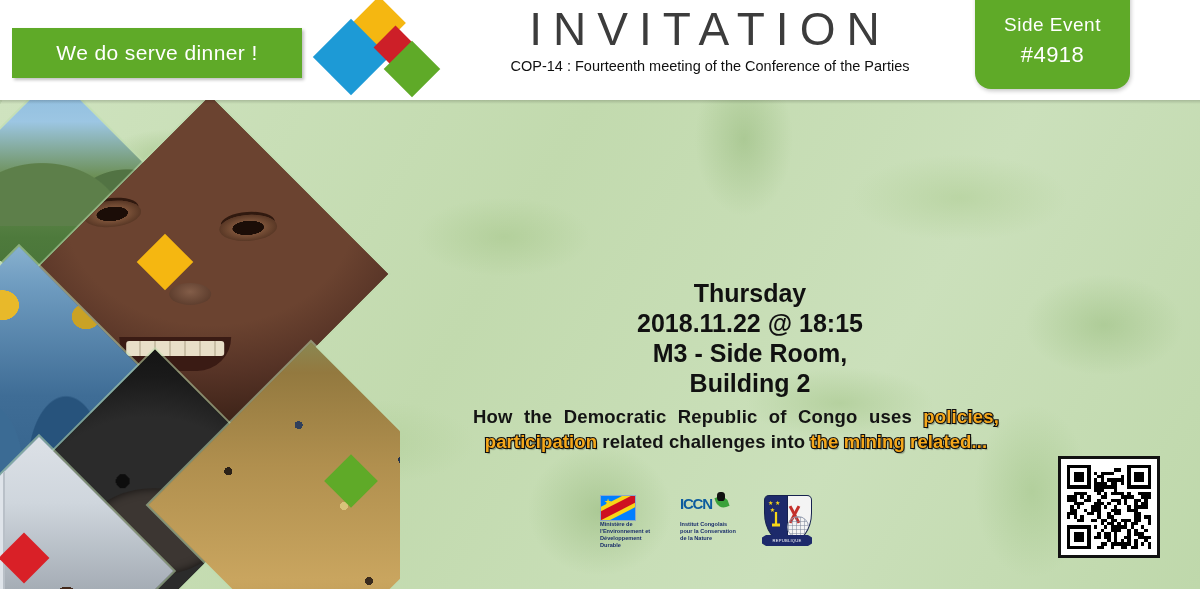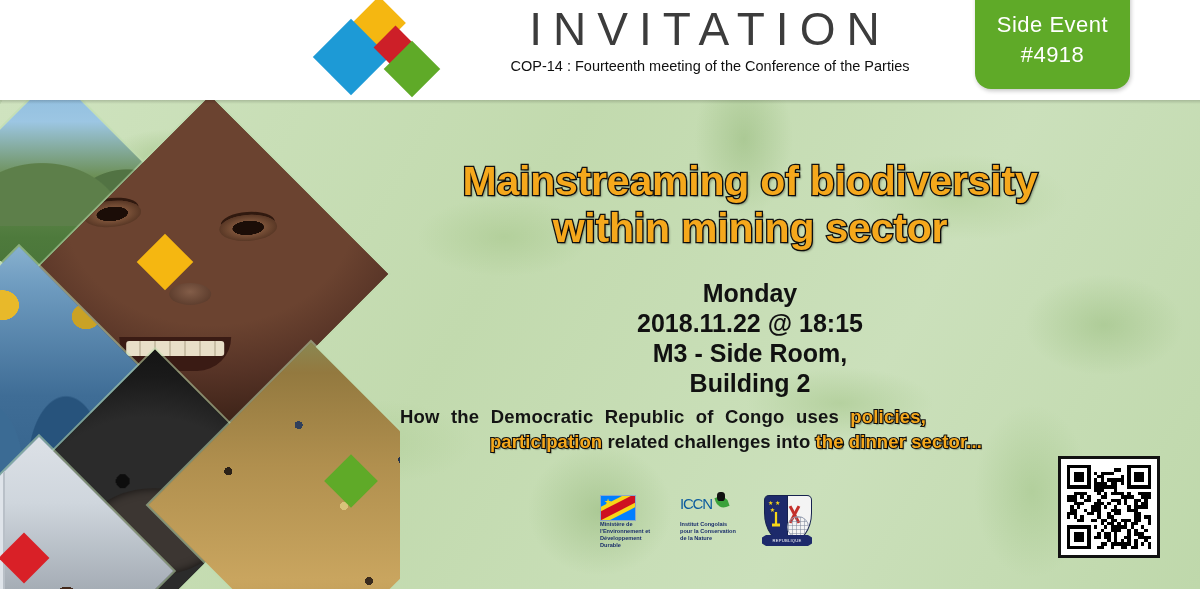--- a/index.html
+++ b/index.html
@@ -79,21 +79,21 @@
     font-size:14.5px;color:#101010;z-index:7;line-height:19px;font-weight:500;
   }
 
   
   .side-badge{
     position:absolute;left:975px;top:-10px;width:155px;height:99px;
     background:#5faa28;border-radius:0 0 16px 16px;z-index:7;
     display:flex;flex-direction:column;align-items:center;justify-content:center;
     box-shadow:1px 2px 4px rgba(0,0,0,.22);
   }
-  .side-badge .l1{color:#fff;font-size:22px;line-height:30px;letter-spacing:.5px;}
+  .side-badge .l1{color:#fff;font-size:19px;line-height:30px;letter-spacing:.5px;}
   .side-badge .l2{color:#fff;font-size:22px;line-height:30px;letter-spacing:.5px;}
 
   
   .collage{position:absolute;left:0;top:100px;width:400px;height:489px;overflow:hidden;z-index:3;}
   .tile{
     position:absolute;transform:rotate(45deg);overflow:hidden;
     box-shadow:0 0 0 2px rgba(190,220,175,.55);
   }
   .tile > .art{position:absolute;left:-40%;top:-40%;width:180%;height:180%;transform:rotate(-45deg);}
 
@@ -237,21 +237,21 @@
   .when-block{
     position:absolute;left:420px;top:278px;width:660px;text-align:center;z-index:5;
     color:#111;font-weight:bold;font-size:25px;line-height:30px;
   }
 
   .desc-block{
     position:absolute;left:400px;top:404px;width:672px;text-align:justify;z-index:5;
     font-size:18.5px;line-height:25px;color:#141414;font-weight:bold;
   }
   .desc-block .line{display:block;white-space:nowrap;}
-  .desc-block .l1{letter-spacing:.2px;word-spacing:6px;}
+  .desc-block .l1{text-align:center;letter-spacing:.2px;word-spacing:6px;}
   .desc-block .l2{text-align:center;letter-spacing:.1px;}
   .desc-block .l3{text-align:center;letter-spacing:.1px;}
   .hl{
     color:#F5A81C;-webkit-text-stroke:2.2px #111;paint-order:stroke fill;
     text-shadow:1.5px 1.5px 1px rgba(0,0,0,.28);
   }
 
   
   .logos{position:absolute;left:600px;top:495px;width:260px;height:62px;z-index:5;
     display:flex;align-items:flex-start;gap:16px;}
@@ -260,21 +260,21 @@
 
   .flag-drc{width:34px;height:24px;position:relative;background:#007fff;overflow:hidden;
     border:0.5px solid #8aa9c9;}
   .flag-drc .stripe{position:absolute;left:-12%;top:28%;width:124%;height:34%;
     background:#ce1021;transform:rotate(-27deg);
     box-shadow:0 -4px 0 0 #f7d618, 0 4px 0 0 #f7d618;}
   .flag-drc .star{position:absolute;left:3px;top:2px;width:0;height:0;color:#f7d618;font-size:9px;line-height:9px;}
   .flag-drc .star::before{content:"★";position:absolute;left:0;top:0;}
 
   .iccn-mark{position:relative;width:46px;height:26px;}
-  .iccn-mark .txt{font-size:15px;font-weight:normal;color:#0d5c9e;letter-spacing:-1.2px;
+  .iccn-mark .txt{font-size:15px;font-weight:bold;color:#0d5c9e;letter-spacing:-1.2px;
     font-family:"Liberation Sans", sans-serif;line-height:17px;}
   .iccn-mark .leaf{position:absolute;right:-2px;top:1px;width:12px;height:12px;
     background:#3aa13a;border-radius:0 70% 0 70%;transform:rotate(-18deg);}
   .iccn-mark .gor{position:absolute;right:1px;top:-3px;width:8px;height:9px;border-radius:40%;background:#111;}
 
   .shield{position:relative;width:46px;height:54px;}
   .shield .body{position:absolute;left:0;top:0;width:46px;height:46px;
     background:linear-gradient(to right,#1d2a6b 0 50%, #f4f4f4 50% 100%);
     border:1.2px solid #16224f;
     border-radius:5px 5px 22px 22px / 5px 5px 30px 30px;overflow:hidden;}
@@ -339,35 +339,31 @@
     <div class="tile" style="left:-56px;top:376px;width:190px;height:190px;">
       <div class="art art-people"></div>
     </div>
 
     <span class="acc yellow"></span>
     <span class="acc green"></span>
     <span class="acc red"></span>
 
   </div>
 
-  <div class="title-block">
-    <div class="t">Mainstreaming of biodiversity</div>
-    <div class="t">within mining sector</div>
-  </div>
 
   <div class="when-block">
-    <div>Monday</div>
+    <div>Thursday</div>
     <div>2018.11.22 @ 18:15</div>
     <div>M3 - Side Room,</div>
     <div>Building 2</div>
   </div>
 
   <div class="desc-block">
     <span class="line l1"><span>How the Democratic Republic of Congo uses </span><span class="hl">policies,</span></span>
-    <span class="line l3"><span class="hl">participation</span><span> related challenges into </span><span class="hl">the dinner sector...</span></span>
+    <span class="line l3"><span class="hl">participation</span><span> related challenges into </span><span class="hl">the mining related...</span></span>
   </div>
 
   <div class="logos">
 
     <div class="logo">
       <div>
         <div class="flag-drc">
           <span class="star"></span>
           <span class="stripe"></span>
         </div>
@@ -1038,20 +1034,23 @@
         <i style="background: transparent;"></i>
         <i style="background: transparent;"></i>
         <i style="background: transparent;"></i>
         <i style="background: rgb(0, 0, 0);"></i>
       </div>
   </div>
 
   <div class="header-band"></div>
   <div class="header-shadow"></div>
 
+  <div class="dinner-banner">
+    <span>We do serve dinner !</span>
+  </div>
 
   <div class="cop-logo">
     <span class="dia yellow"></span>
     <span class="dia blue"></span>
     <span class="dia red"></span>
     <span class="dia green"></span>
   </div>
 
   <div class="invitation-word">INVITATION</div>
 

